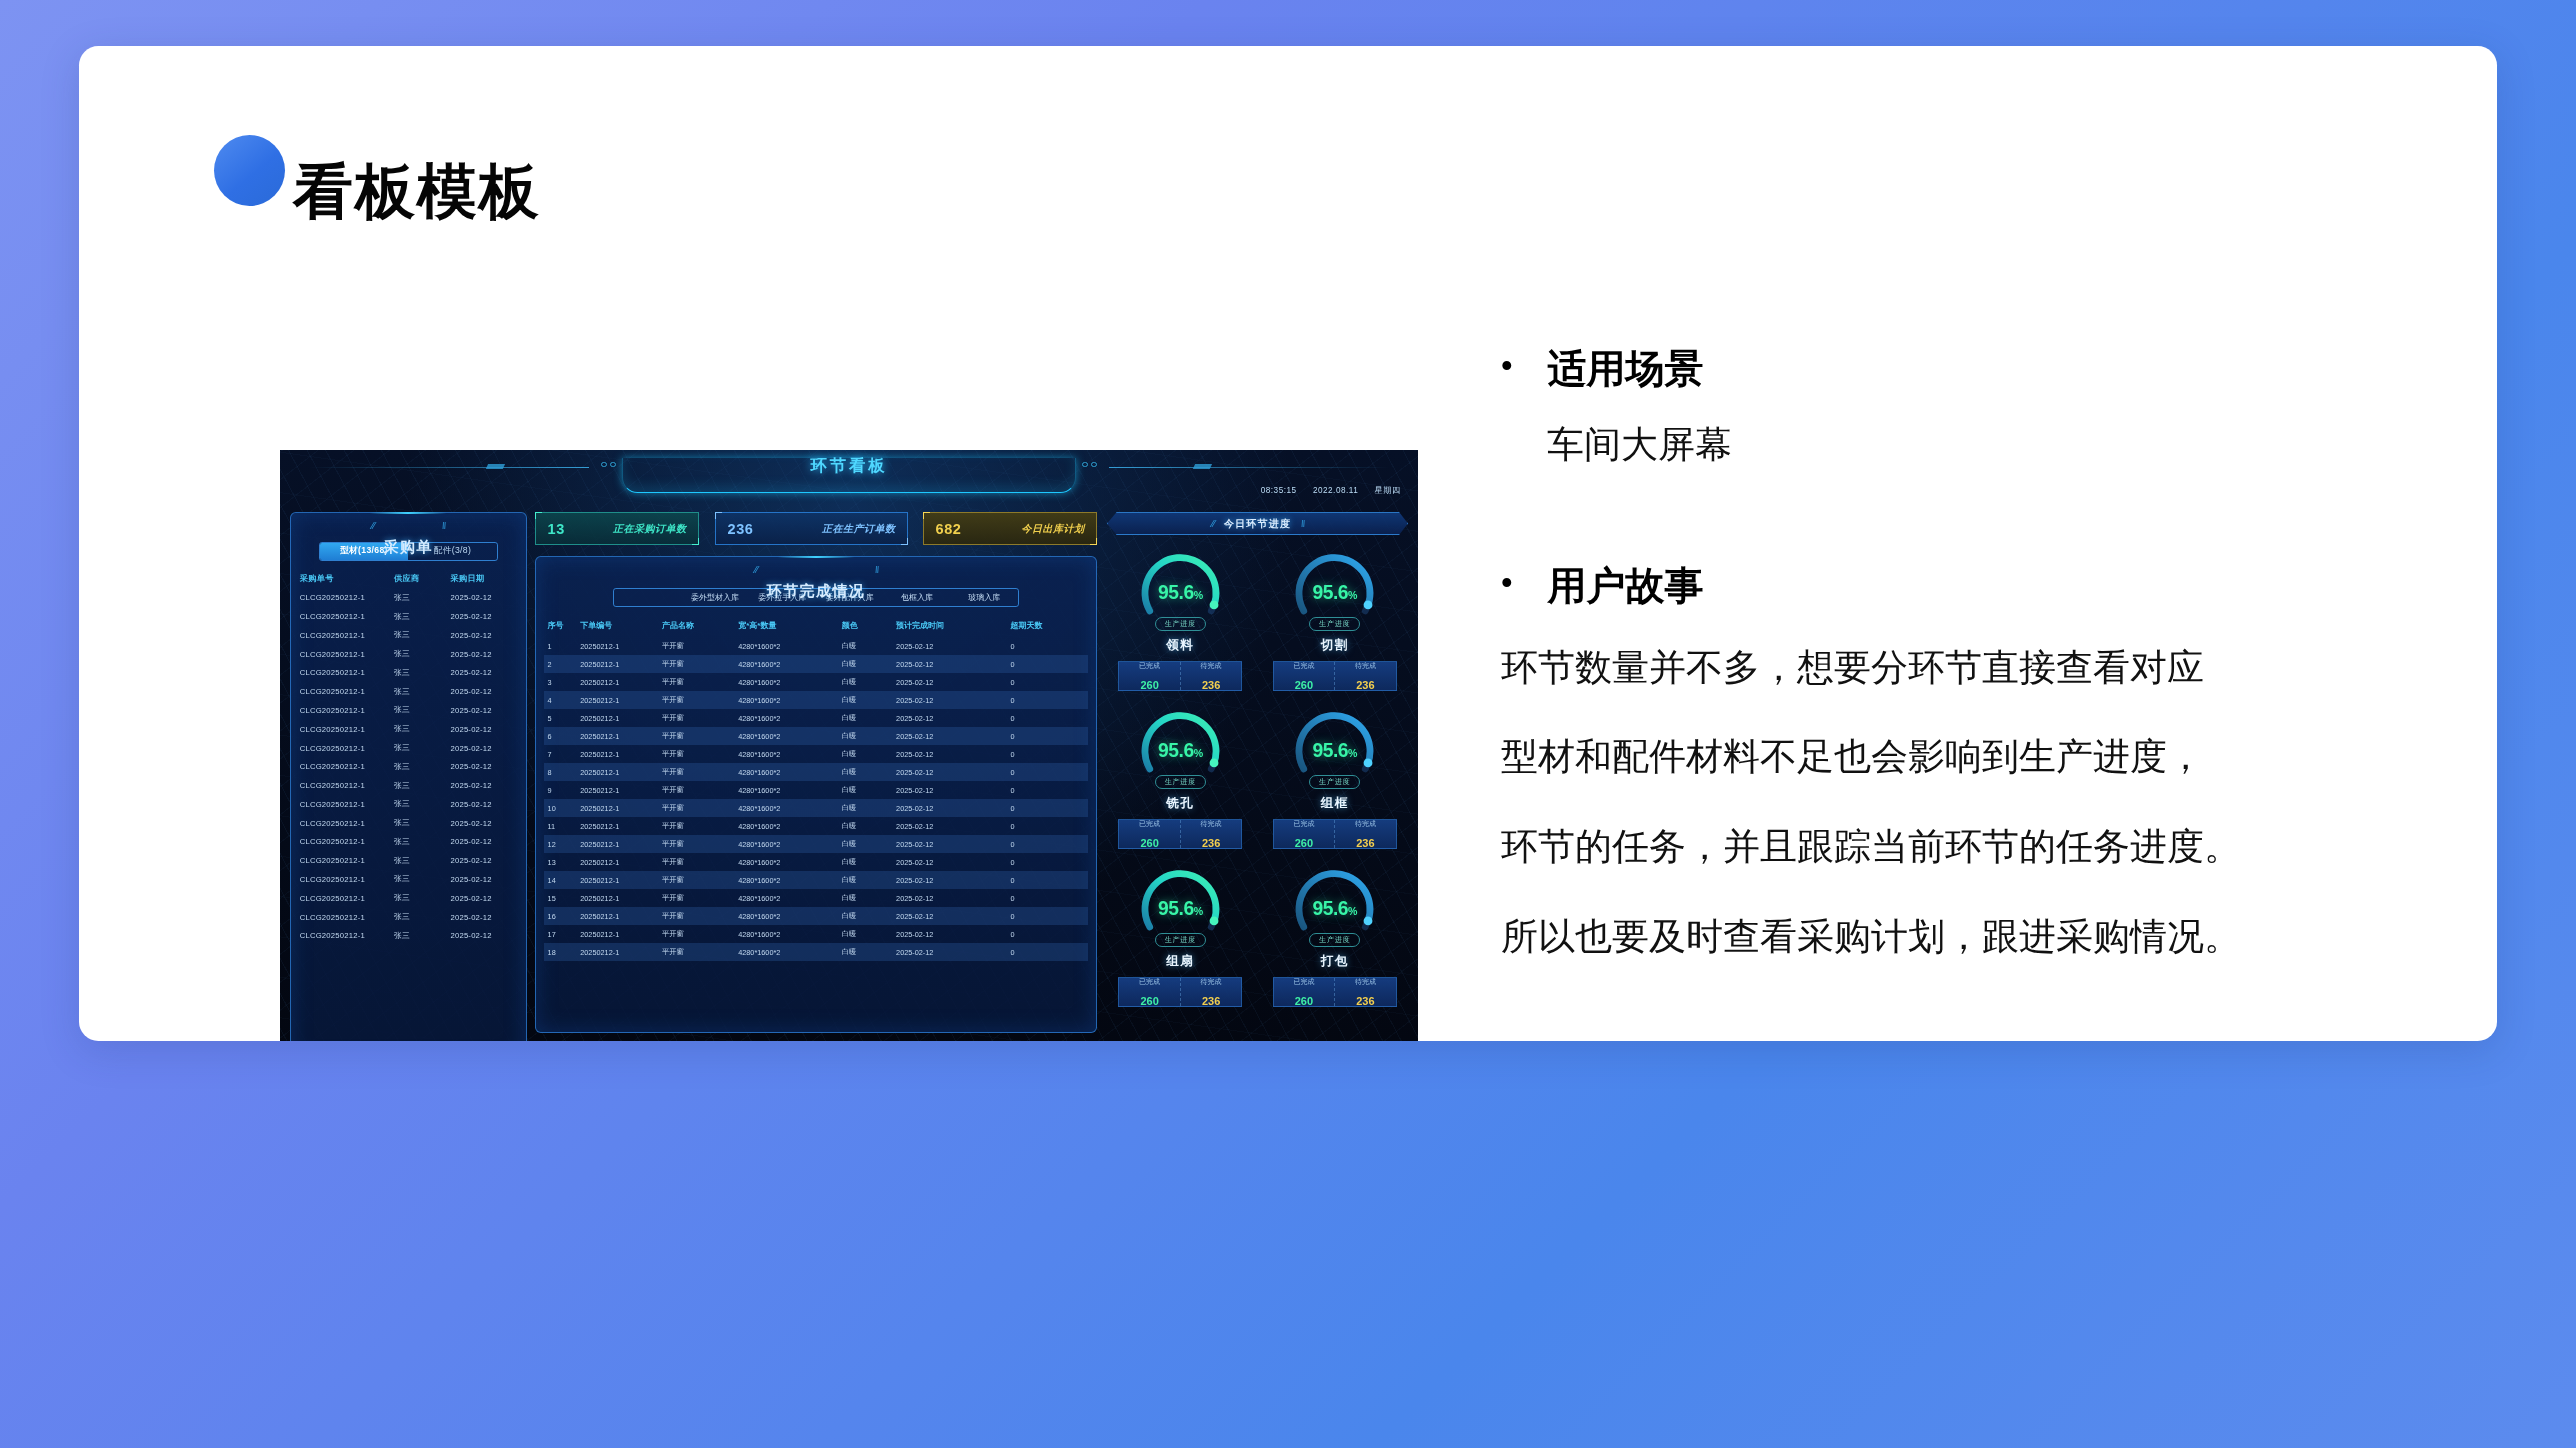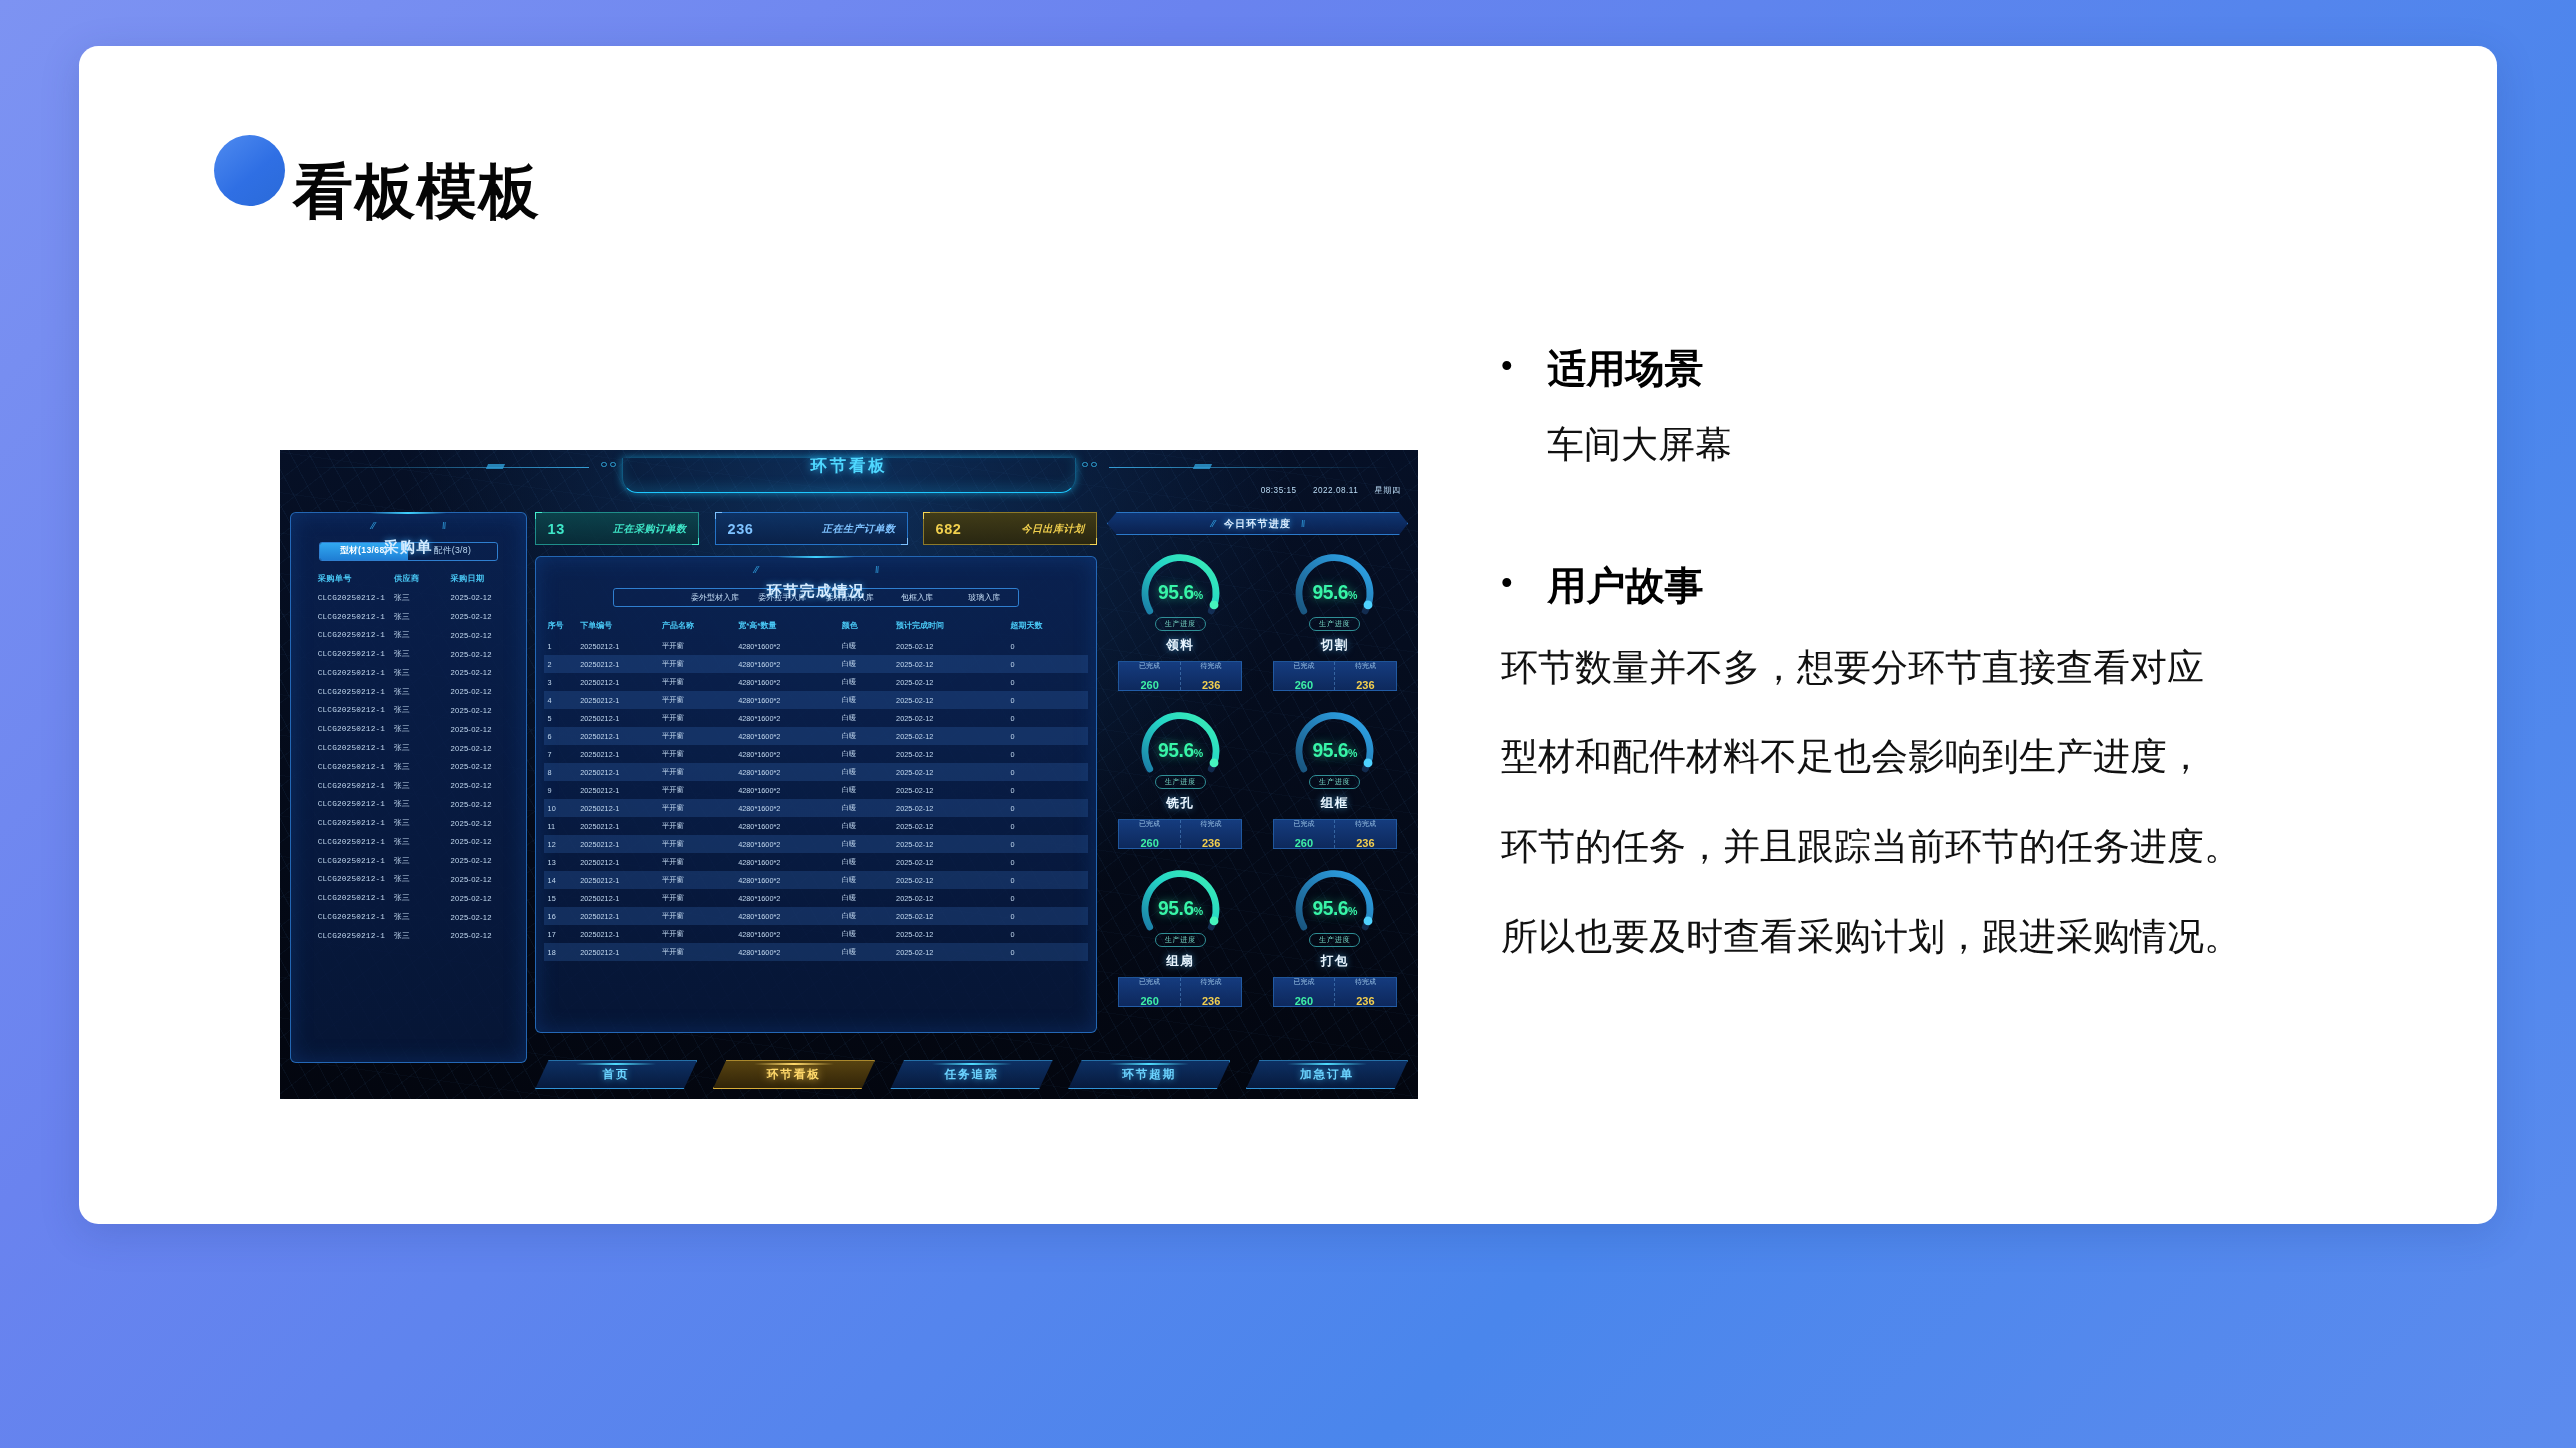--- a/index.html
+++ b/index.html
@@ -3,21 +3,21 @@
 <meta charset="utf-8">
 <style>
   * { margin:0; padding:0; box-sizing:border-box; }
   html,body { width:2576px; height:1449px; overflow:hidden; }
   body {
     font-family:"Liberation Sans","DejaVu Sans",sans-serif;
     background:linear-gradient(135deg,#7d93f2 0%,#6a83ef 30%,#4a86ec 70%,#5c8bee 100%);
     position:relative;
   }
   .slide-card{
-    position:absolute; left:79px; top:46px; width:2418px; height:1178px;
+    position:absolute; left:79px; top:46px; width:2418px; height:995px;
     background:#ffffff; border-radius:19.3px;
     box-shadow:0 9.7px 39px rgba(30,50,120,.18);
     overflow:hidden;
   }
   
   .title-dot{
     position:absolute; left:135px; top:89px; width:71px; height:71px;
     border-radius:50%;
     background:linear-gradient(140deg,#4f8bf0 0%,#2f6fe4 55%,#2a6ad8 100%);
   }
@@ -99,21 +99,21 @@
     margin:5.8px auto 0; width:179px; height:19.3px; display:flex;
     border:1px solid #2f7fd0; border-radius:2.9px; overflow:hidden;
   }
   .tabs-pill div{ flex:1; display:flex; align-items:center; justify-content:center;
     font-size:8.7px; color:#bcd8f2; letter-spacing:0.3px; }
   .tabs-pill div.active{ background:linear-gradient(180deg,#31a8f0,#1f7ed4); color:#fff; font-weight:bold; }
   table.t{ width:100%; border-collapse:collapse; }
   .p-left table.t{ margin-top:7.7px; }
   .p-left th{ font-size:8.2px; color:#49c8f5; font-weight:bold; text-align:left; padding:3.9px 0 4.8px 0; letter-spacing:0.3px;}
   .p-left td{ font-size:7.7px; color:#c2d8ef; padding:4.4px 0; letter-spacing:0.2px; }
-  .p-left th:nth-child(1),.p-left td:nth-child(1){ padding-left:27px; width:44%;font-family:Liberation Mono, monospace; }
+  .p-left th:nth-child(1),.p-left td:nth-child(1){ padding-left:9px; width:44%; }
   .p-left th:nth-child(2),.p-left td:nth-child(2){ width:24%; }
 
   
   .kpi{ position:absolute; top:62px; height:33px; display:flex; align-items:center; padding:0 11.6px;
     border:1px solid; }
   .kpi .v{ font-size:14.5px; font-weight:bold; letter-spacing:0.5px; }
   .kpi .l{ margin-left:auto; font-size:10px; font-weight:bold; letter-spacing:0.5px;font-style:italic; }
   .kpi.teal{ left:255px; width:164px; border-color:#1f8e8a; background:linear-gradient(180deg,rgba(12,72,78,.85),rgba(8,46,56,.85)); }
   .kpi.teal .v,.kpi.teal .l{ color:#3ee6c8; }
   .kpi.blue{ left:435px; width:193px; border-color:#2574c8; background:linear-gradient(180deg,rgba(14,52,104,.85),rgba(9,32,72,.85)); }

